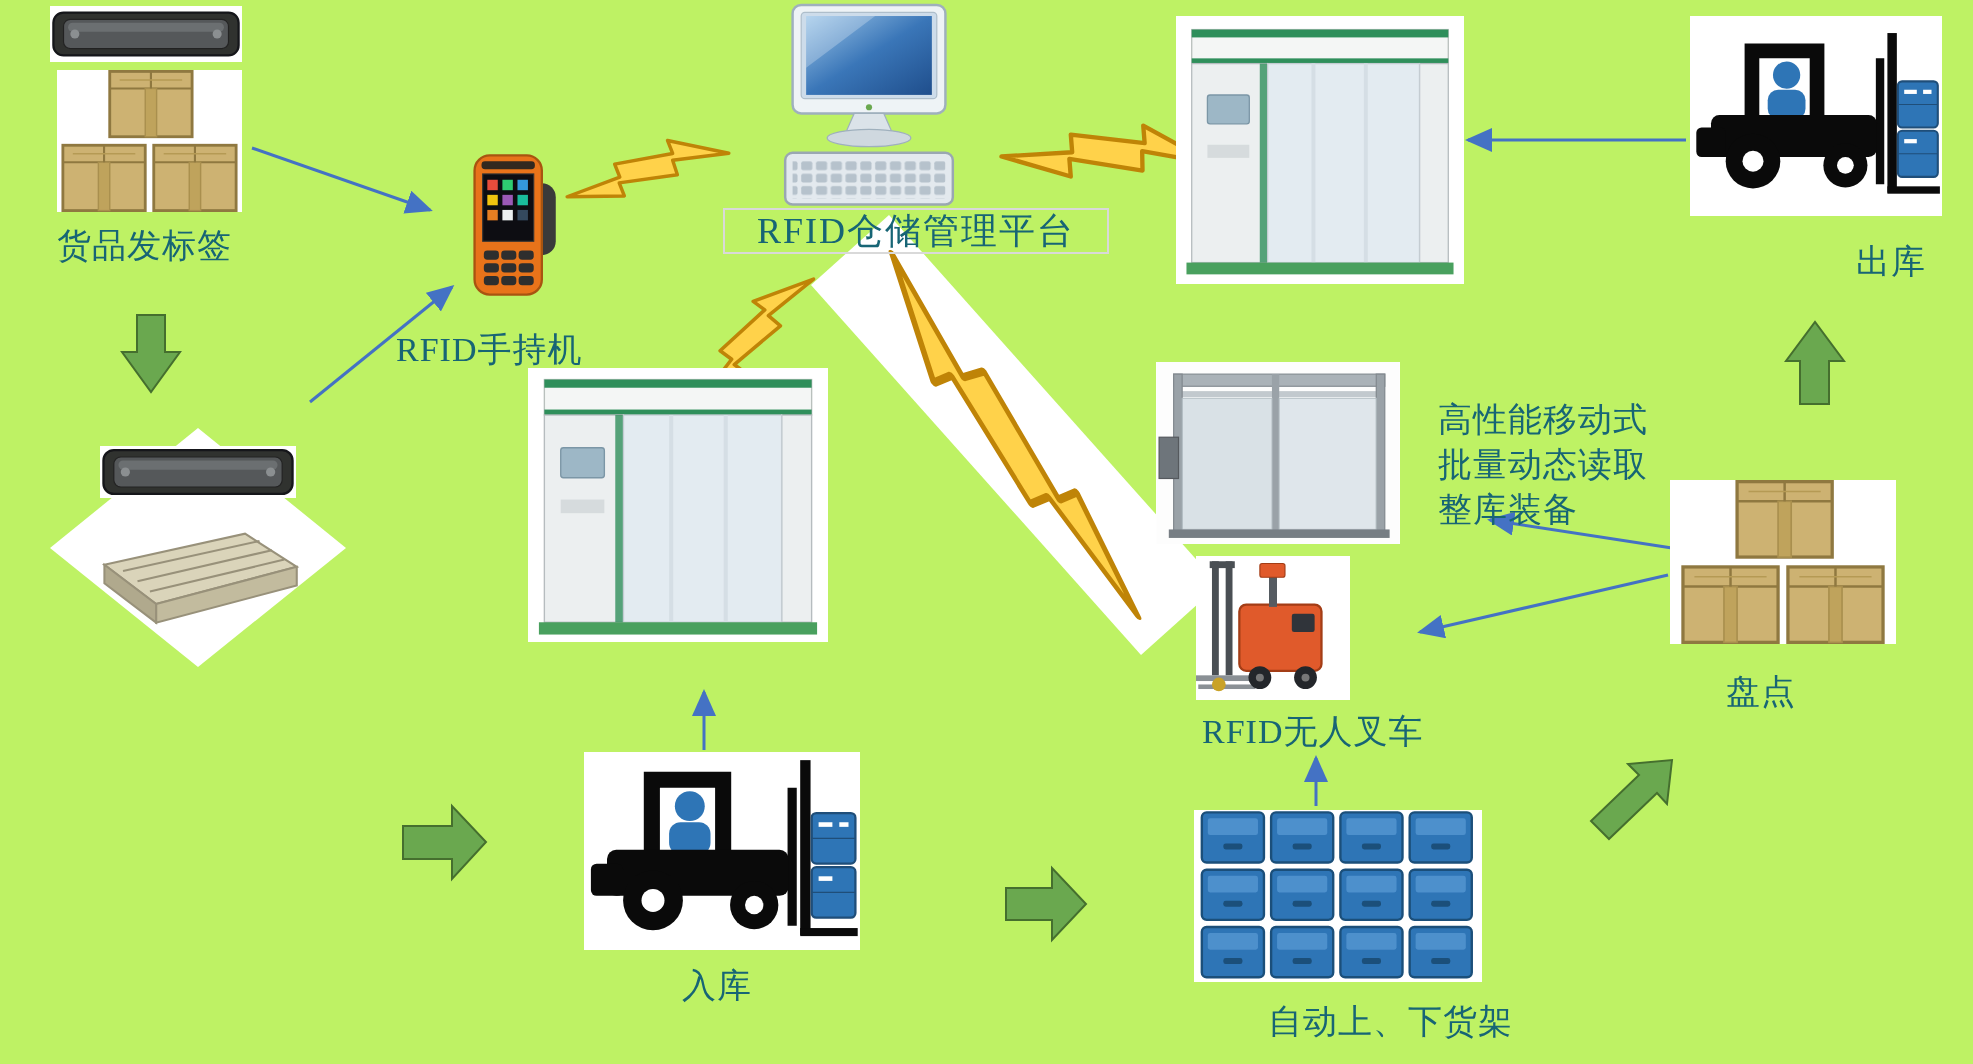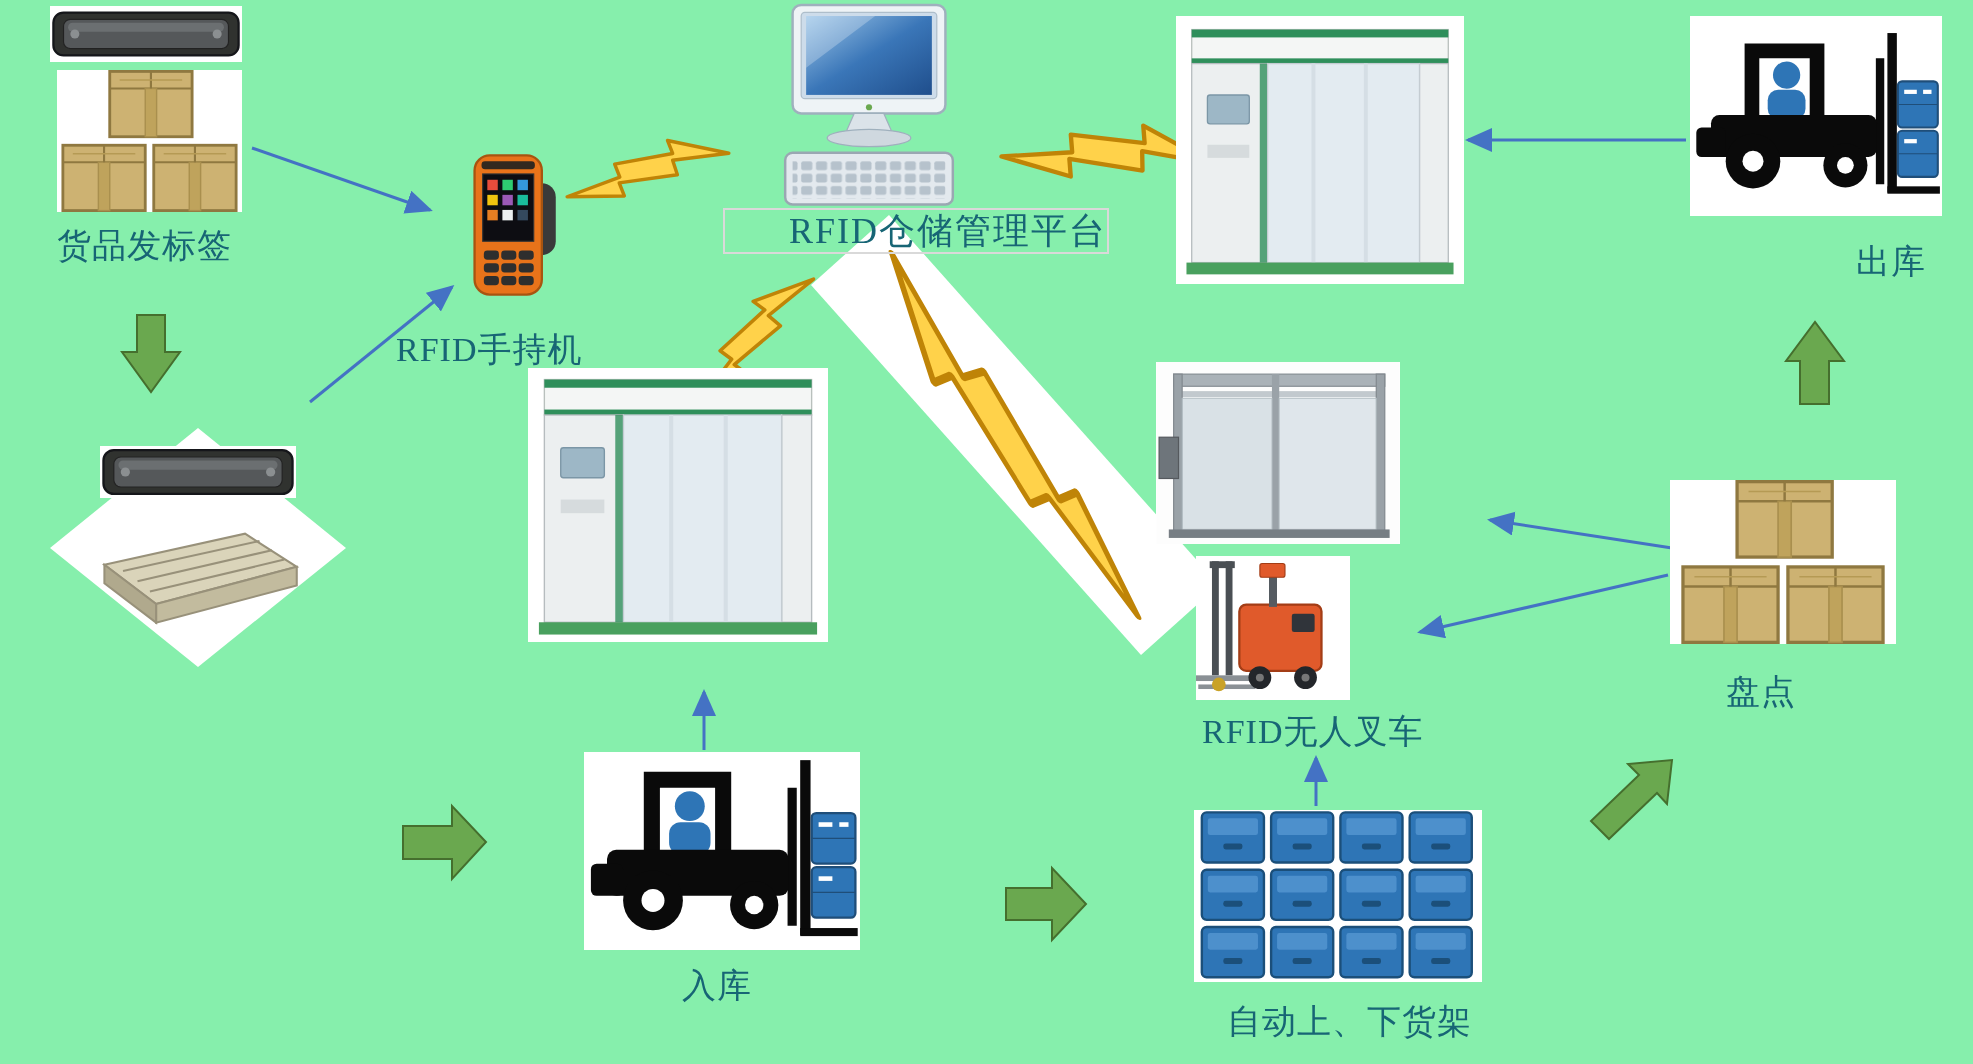--- a/index.html
+++ b/index.html
@@ -1,30 +1,30 @@
 <!DOCTYPE html>
 <html><head>
 <meta charset="utf-8">
 <style>
   * { margin:0; padding:0; box-sizing:border-box; }
   html,body { background:#000; }
   #canvas {
-    position:relative; width:1973px; height:1064px; background:#86efac;
+    position:relative; width:1973px; height:1064px; background:#bef264;
     overflow:hidden; font-family:"Liberation Serif", serif;
   }
   .card { position:absolute; background:#ffffff; }
   .img  { position:absolute; }
   .card > svg, .img > svg { width:100%; height:100%; display:block; }
   .label {
     position:absolute; color:#176575; font-size:34px; line-height:1.32;
     white-space:pre-line; letter-spacing:1px; font-weight:500;
   }
   .platform-box {
     position:absolute; left:723px; top:208px; width:386px; height:46px;
-    border:2px solid #d9d9d9; display:flex; align-items:center; justify-content:flex-end;
+    border:2px solid #d9d9d9; display:flex; align-items:center; justify-content:center;
     font-size:36px; color:#176575; letter-spacing:2px; font-weight:500;
   }
   #overlay { position:absolute; left:0; top:0; }
 </style>
 </head>
 <body>
 
 <div id="canvas">
 
   <svg width="0" height="0" style="position:absolute" aria-hidden="true">
@@ -317,18 +317,21 @@
   </div>
 
   <div class="label" style="left:57px;top:224px">货品发标签</div>
   <div class="label" style="left:396px;top:328px">RFID手持机</div>
 
   <div class="platform-box">
     <span>RFID仓储管理平台</span>
   </div>
 
   <div class="label" style="left:1856px;top:240px">出库</div>
+  <div class="label" style="left:1438px;top:398px">高性能移动式
+批量动态读取
+整库装备</div>
   <div class="label" style="left:1202px;top:710px">RFID无人叉车</div>
   <div class="label" style="left:1726px;top:670px">盘点</div>
   <div class="label" style="left:682px;top:964px">入库</div>
-  <div class="label" style="left:1227px;top:1000px">自动上、下货架</div>
+  <div class="label" style="left:1268px;top:1000px">自动上、下货架</div>
 
 </div>
 
 </body></html>

